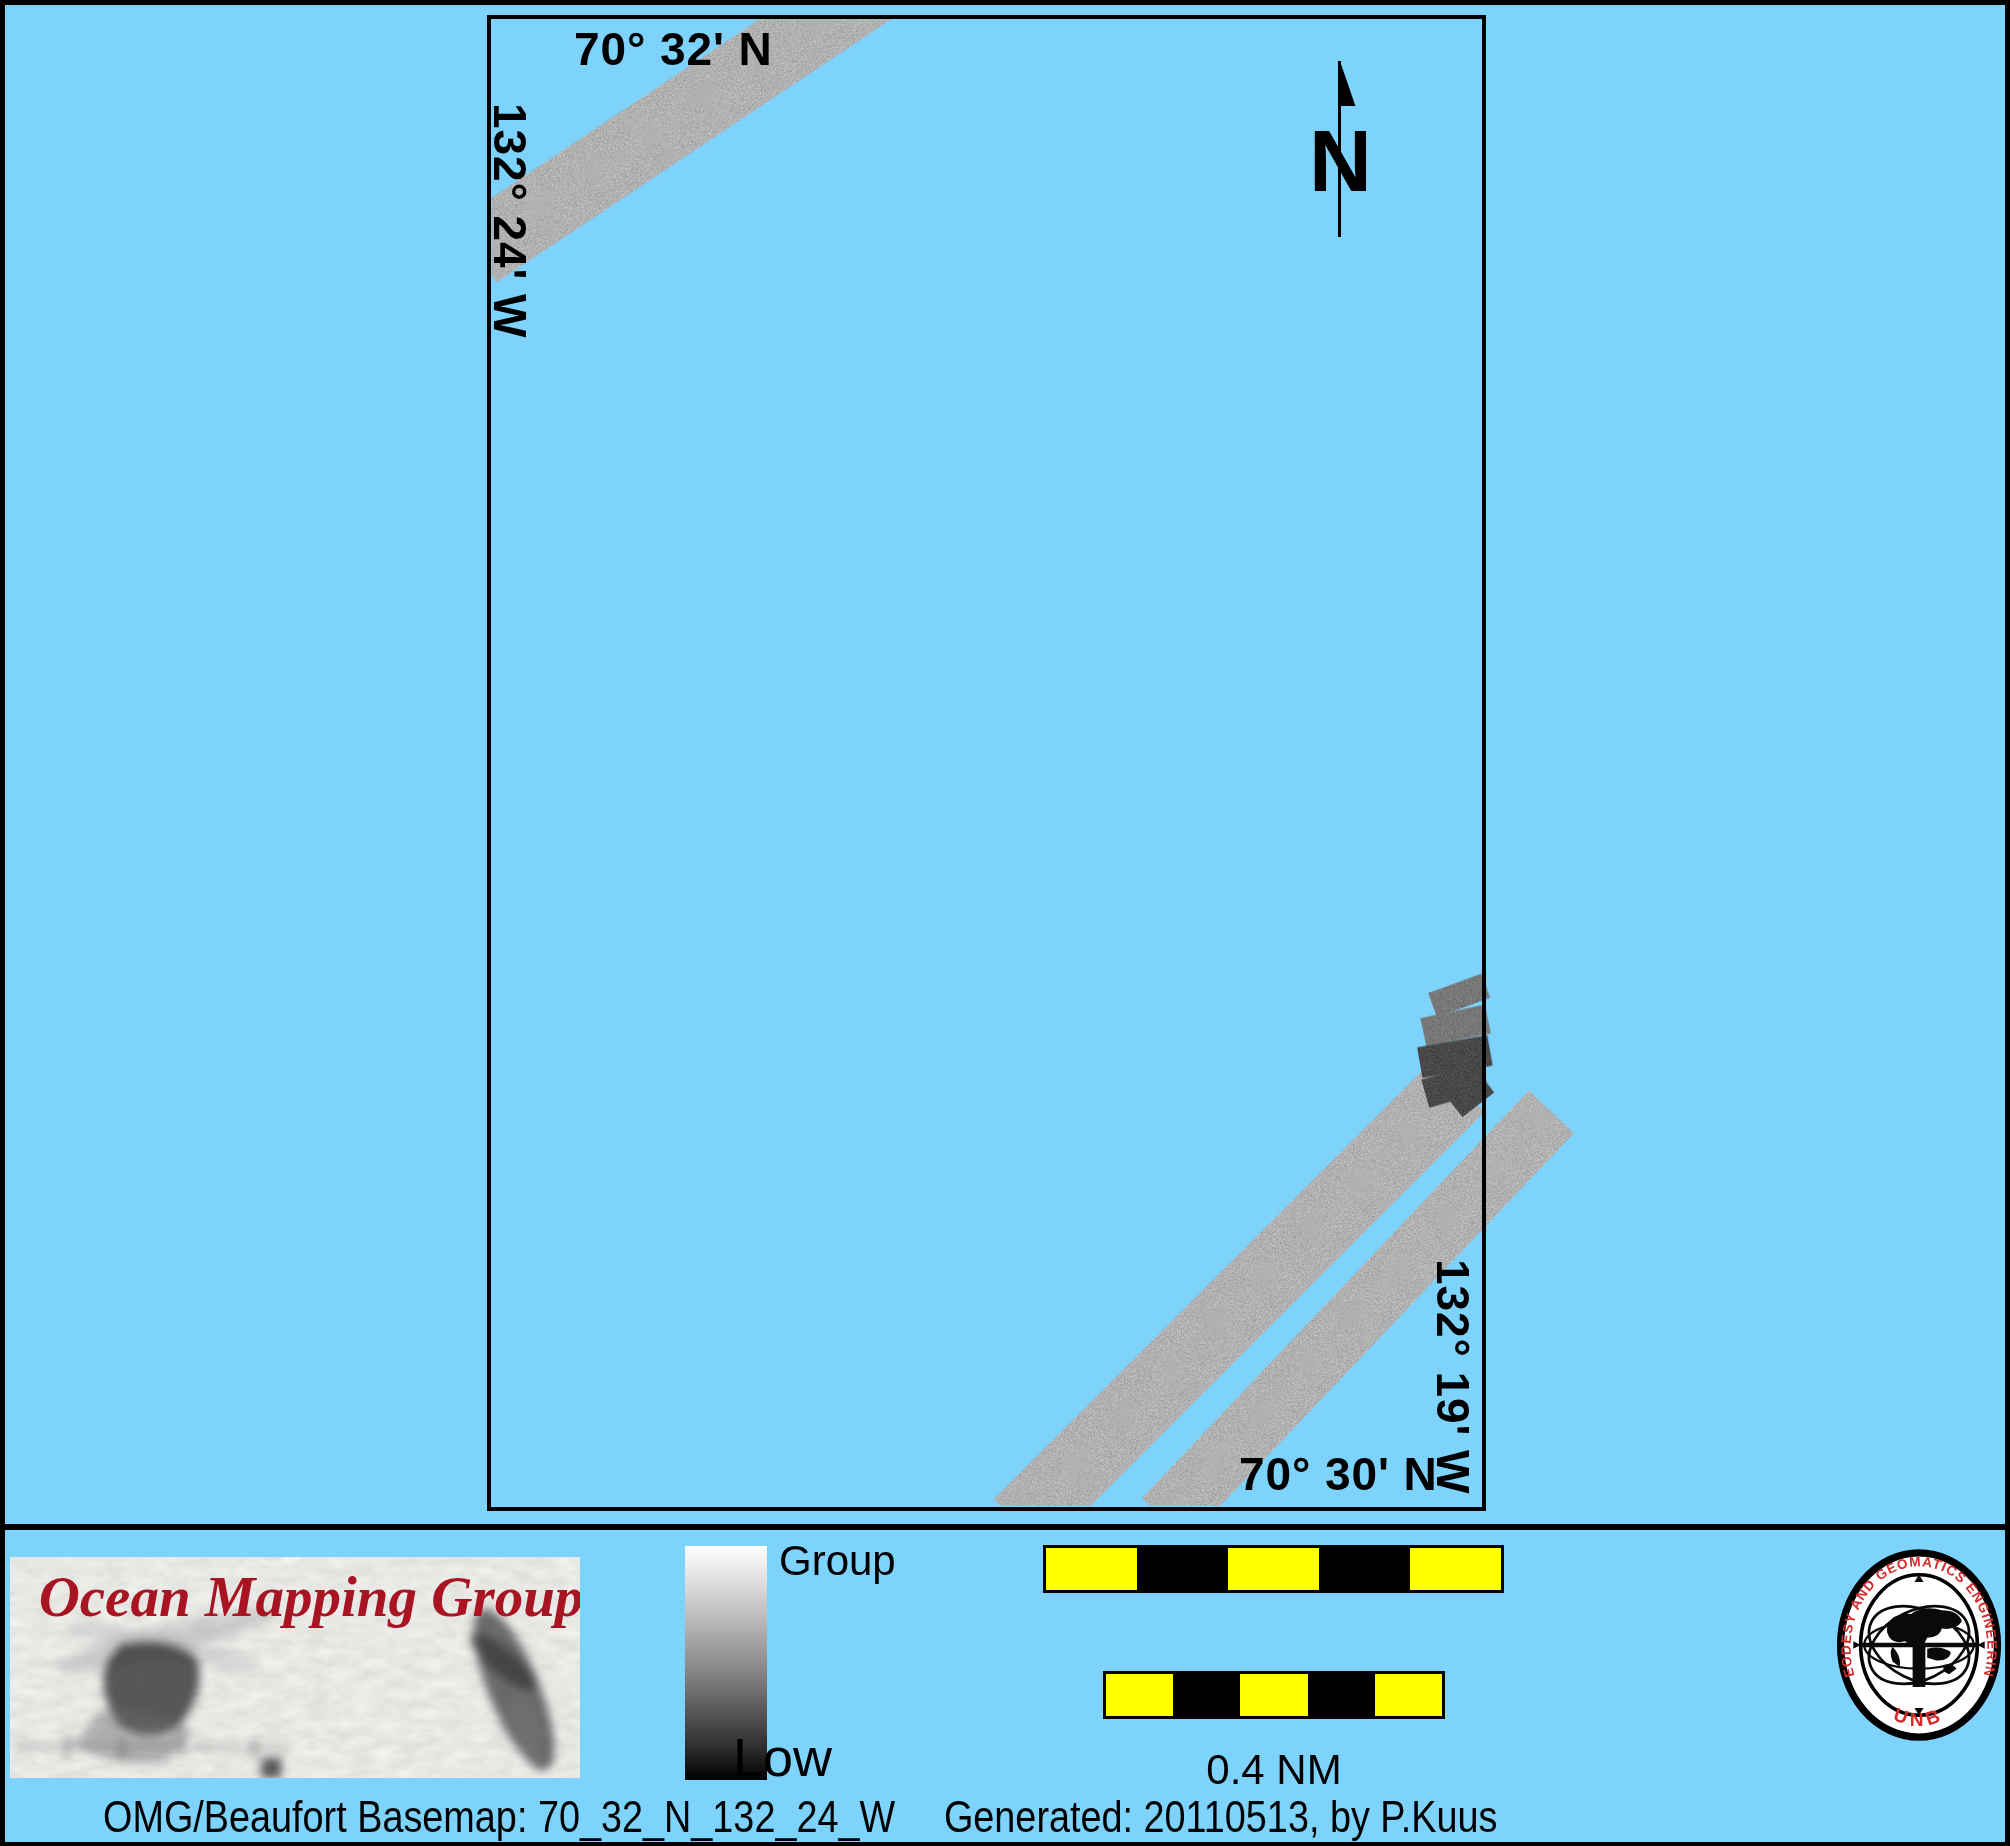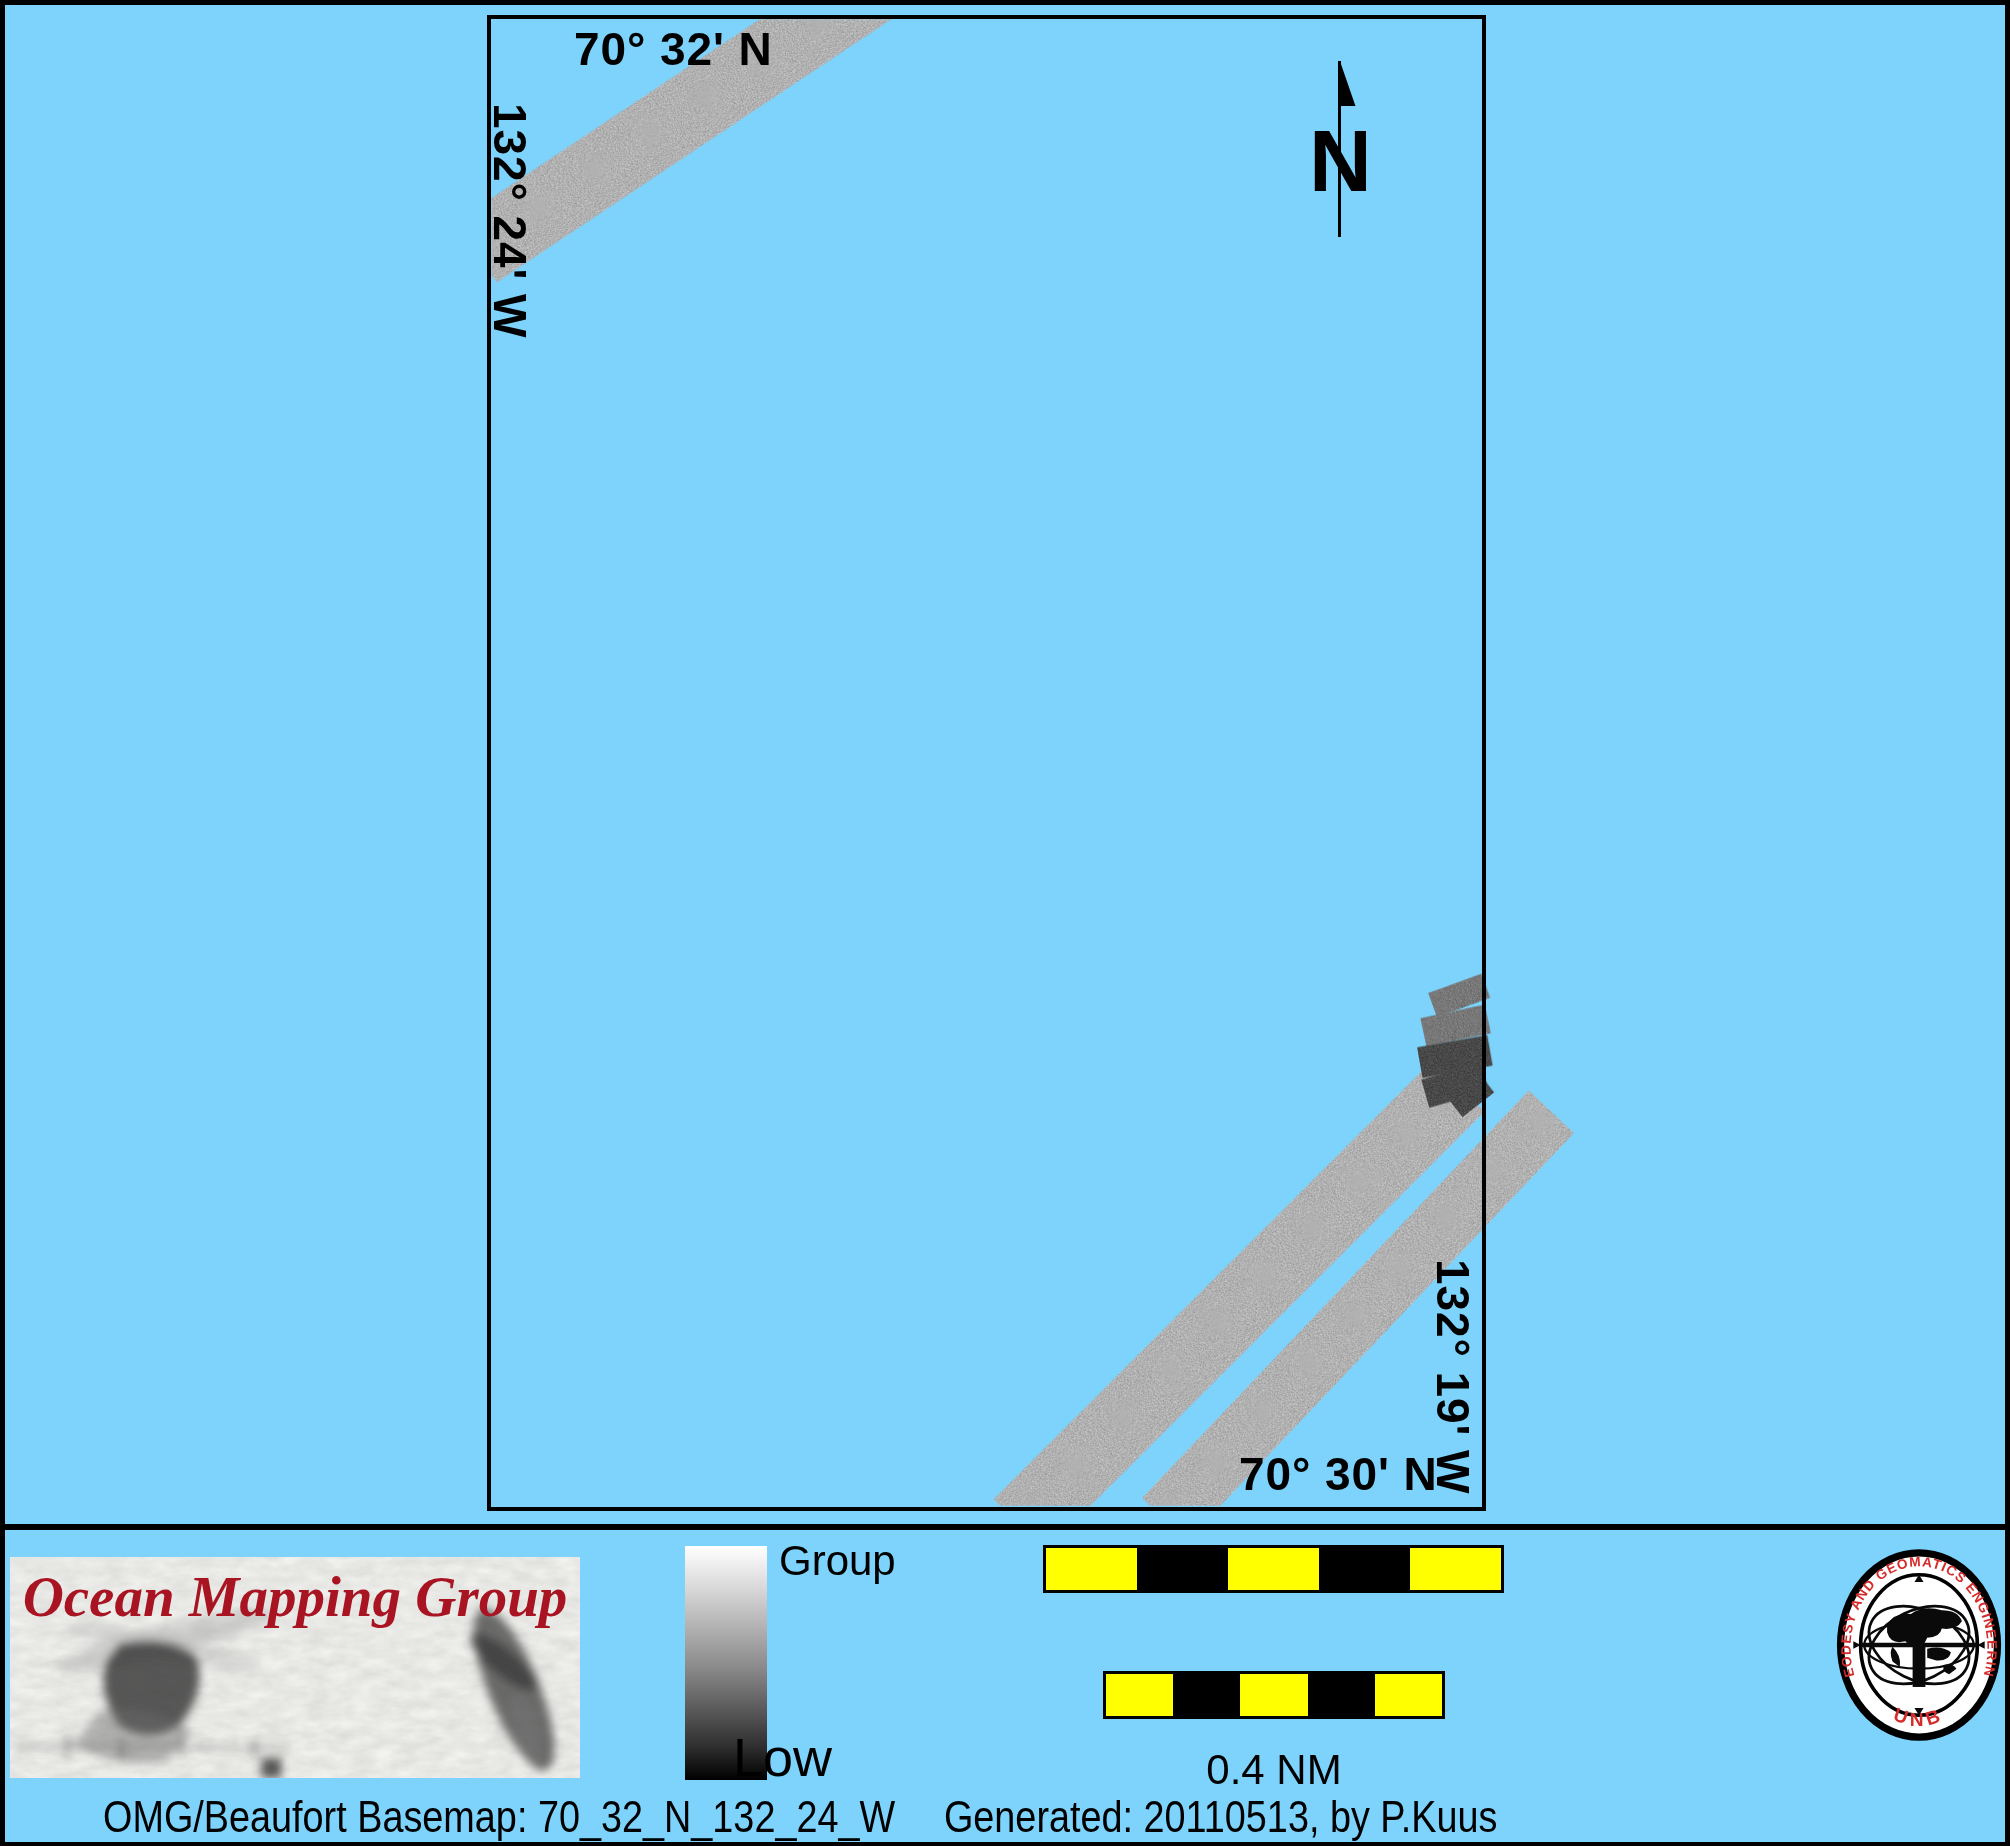--- a/index.html
+++ b/index.html
@@ -17,21 +17,21 @@
   .north-flag{position:absolute;left:1340px;top:61px;z-index:11;}
   .north-n{position:absolute;left:1297px;top:117px;width:87px;text-align:center;
            font-weight:700;font-size:87px;line-height:1;z-index:12;}
   
   .divider{position:absolute;left:0;top:1524px;width:2010px;height:6.4px;background:#000;z-index:20;}
   
   .omg-logo{position:absolute;left:10px;top:1557px;width:570px;height:221px;z-index:21;overflow:hidden;}
   .omg-logo svg{position:absolute;left:0;top:0;}
   .omg-title{position:absolute;left:0;top:7.3px;width:570px;text-align:center;
              font-family:"Liberation Serif",serif;font-style:italic;font-weight:600;
-             font-size:57px;color:#a81422;white-space:nowrap;z-index:2;}
+             font-size:57px;color:#a81422;white-space:nowrap;z-index:2;padding-left:16px;}
   .omg-univ{position:absolute;left:0;top:135px;width:570px;text-align:center;
             font-family:"Liberation Serif",serif;font-weight:700;font-size:30px;color:#2222aa;z-index:2;}
   .omg-country{position:absolute;left:0;top:166px;width:570px;text-align:center;
             font-family:"Liberation Serif",serif;font-weight:700;font-size:30px;color:#2222aa;z-index:2;}
   
   .grad-bar{position:absolute;left:685px;top:1546px;width:82px;height:234px;z-index:21;
             background:linear-gradient(to bottom,#ffffff 0%,#d8d8d8 18%,#8a8a8a 52%,#2e2e2e 86%,#000 100%);}
   .legend-high{position:absolute;left:779px;top:1537px;font-size:42px;z-index:21;}
   .legend-low{position:absolute;left:733px;top:1726px;font-size:54px;z-index:21;}
   

